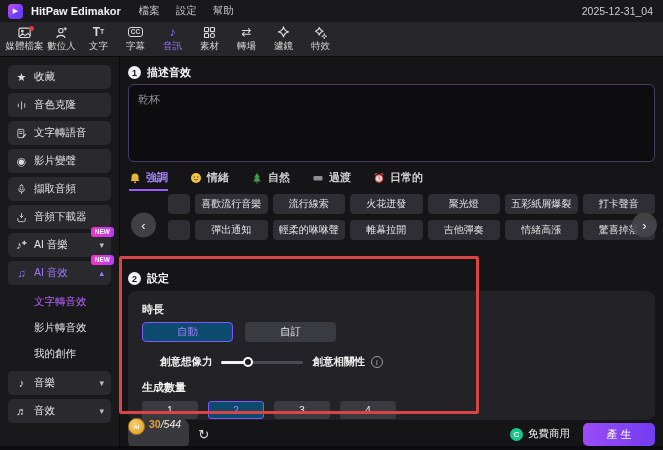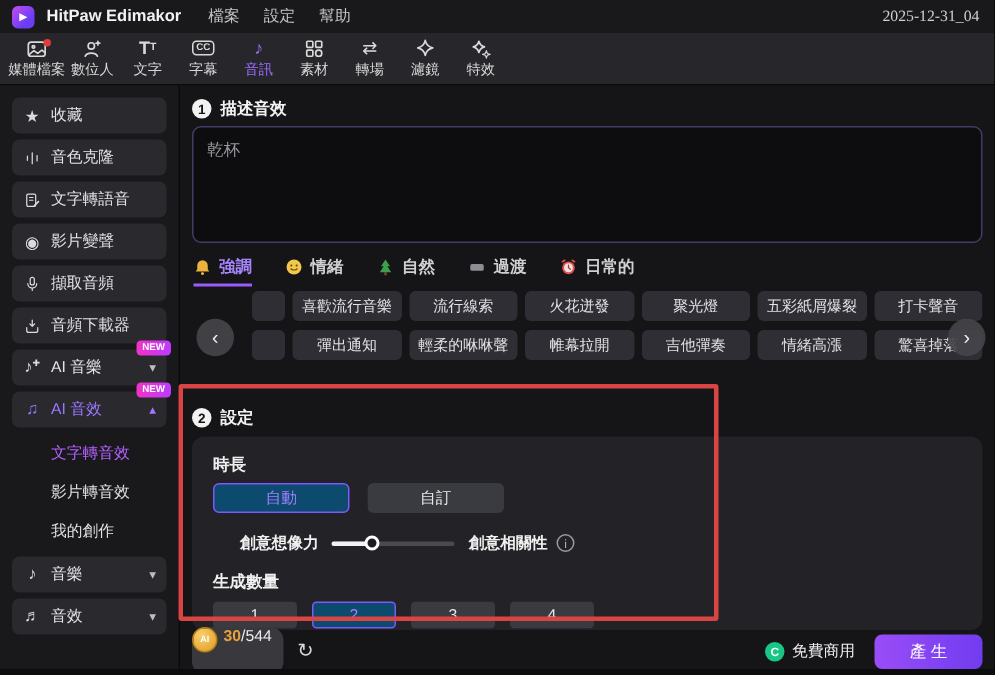--- a/index.html
+++ b/index.html
@@ -6,21 +6,21 @@
   html,body { background:#000; }
   body { font-family:"Liberation Sans","DejaVu Sans",sans-serif; }
   .app { position:relative; width:663px; height:450px; background:#151517; overflow:hidden; color:#e8e8e8; }
 
   
   .titlebar { height:22px; background:#19191c; display:flex; align-items:center; padding:0 10px 0 8px; gap:8px; }
   .logo { width:15px; height:15px; border-radius:4px; background:linear-gradient(135deg,#c44df0 0%,#6a3df5 70%); display:flex; align-items:center; justify-content:center; color:#fff; font-size:7px; }
   .app-title { font-size:11px; font-weight:bold; color:#f2f2f2; margin-right:6px; white-space:nowrap; }
   .menu { font-size:10.5px; color:#c4c4c6; padding:0 4px; }
   .titlebar .spacer { flex:1; }
-  .title-date { font-size:10.5px; color:#cfcfd2;font-family:Liberation Serif, serif; }
+  .title-date { font-size:10.5px; color:#cfcfd2; }
 
   
   .toolbar { height:35px; background:#27272b; border-bottom:1px solid #0a0a0a; display:flex; align-items:center; padding-left:6px; }
   .tool { width:37px; display:flex; flex-direction:column; align-items:center; justify-content:center; gap:1px; color:#d9d9d9; position:relative; }
   .tool .t-ic { height:14px; display:flex; align-items:center; justify-content:center; font-size:12px; line-height:14px; }
   .tool .t-lb { font-size:9.5px; white-space:nowrap; }
   .tool.active { color:#9b6bff; }
   .tool.active .t-lb { color:#9b6bff; }
   .tool svg { stroke:#d9d9d9; }
   .red-dot { position:absolute; top:1px; right:9px; width:5px; height:5px; border-radius:50%; background:#e23b3b; }
@@ -87,21 +87,21 @@
   .slider-row .lbl.right { margin-left:10px; }
   .info-ic { margin-left:6px; width:12px; height:12px; border-radius:50%; border:1px solid #9a9aa0; color:#b5b5b9; font-size:8px; display:flex; align-items:center; justify-content:center; font-style:normal; }
   .count-label { margin-top:11px; }
   .count-row { margin-top:6px; display:flex; gap:10px; }
   .opt-btn.w56 { width:56px; height:18px; border-radius:3px; }
 
   .bottombar { margin-top:auto; height:30px; display:flex; align-items:center; padding-bottom:2px; }
   .coin-pill { height:32px; background:#38383d; border-radius:9px; display:flex; padding:0 8px 0 0; }
   .coin { width:17px; height:17px; border-radius:50%; background:radial-gradient(circle at 35% 30%,#f7cf6b,#e09c26); border:1px solid #b97f15; color:#fff; font-size:6px; font-weight:bold; display:flex; align-items:center; justify-content:center; margin-right:4px; }
   .credits-used { font-size:10.5px; font-weight:bold; color:#e8a23c; }
-  .credits-total { font-size:10.5px; color:#ececee; }
+  .credits-total { font-size:10.5px; color:#ececee;font-style:italic; }
   .refresh { margin-left:9px; color:#d9d9dc; font-size:13px; }
   .bottombar .spacer { flex:1; }
   .commercial { display:flex; align-items:center; gap:5px; margin-right:13px; }
   .comm-ic { width:13px; height:13px; border-radius:50%; background:#18c686; color:#fff; font-size:8px; font-weight:bold; display:flex; align-items:center; justify-content:center; }
   .comm-lb { font-size:10.5px; color:#ececee; }
   .generate-btn { width:72px; height:23px; border-radius:5px; background:linear-gradient(90deg,#9a4df7,#713cf0); color:#fff; font-size:11px; letter-spacing:3px; display:flex; align-items:center; justify-content:center; padding-left:3px; }
 
   .window-bottom { position:absolute; left:0; bottom:0; width:100%; height:4px; background:#0c0c0e; }
 
   

